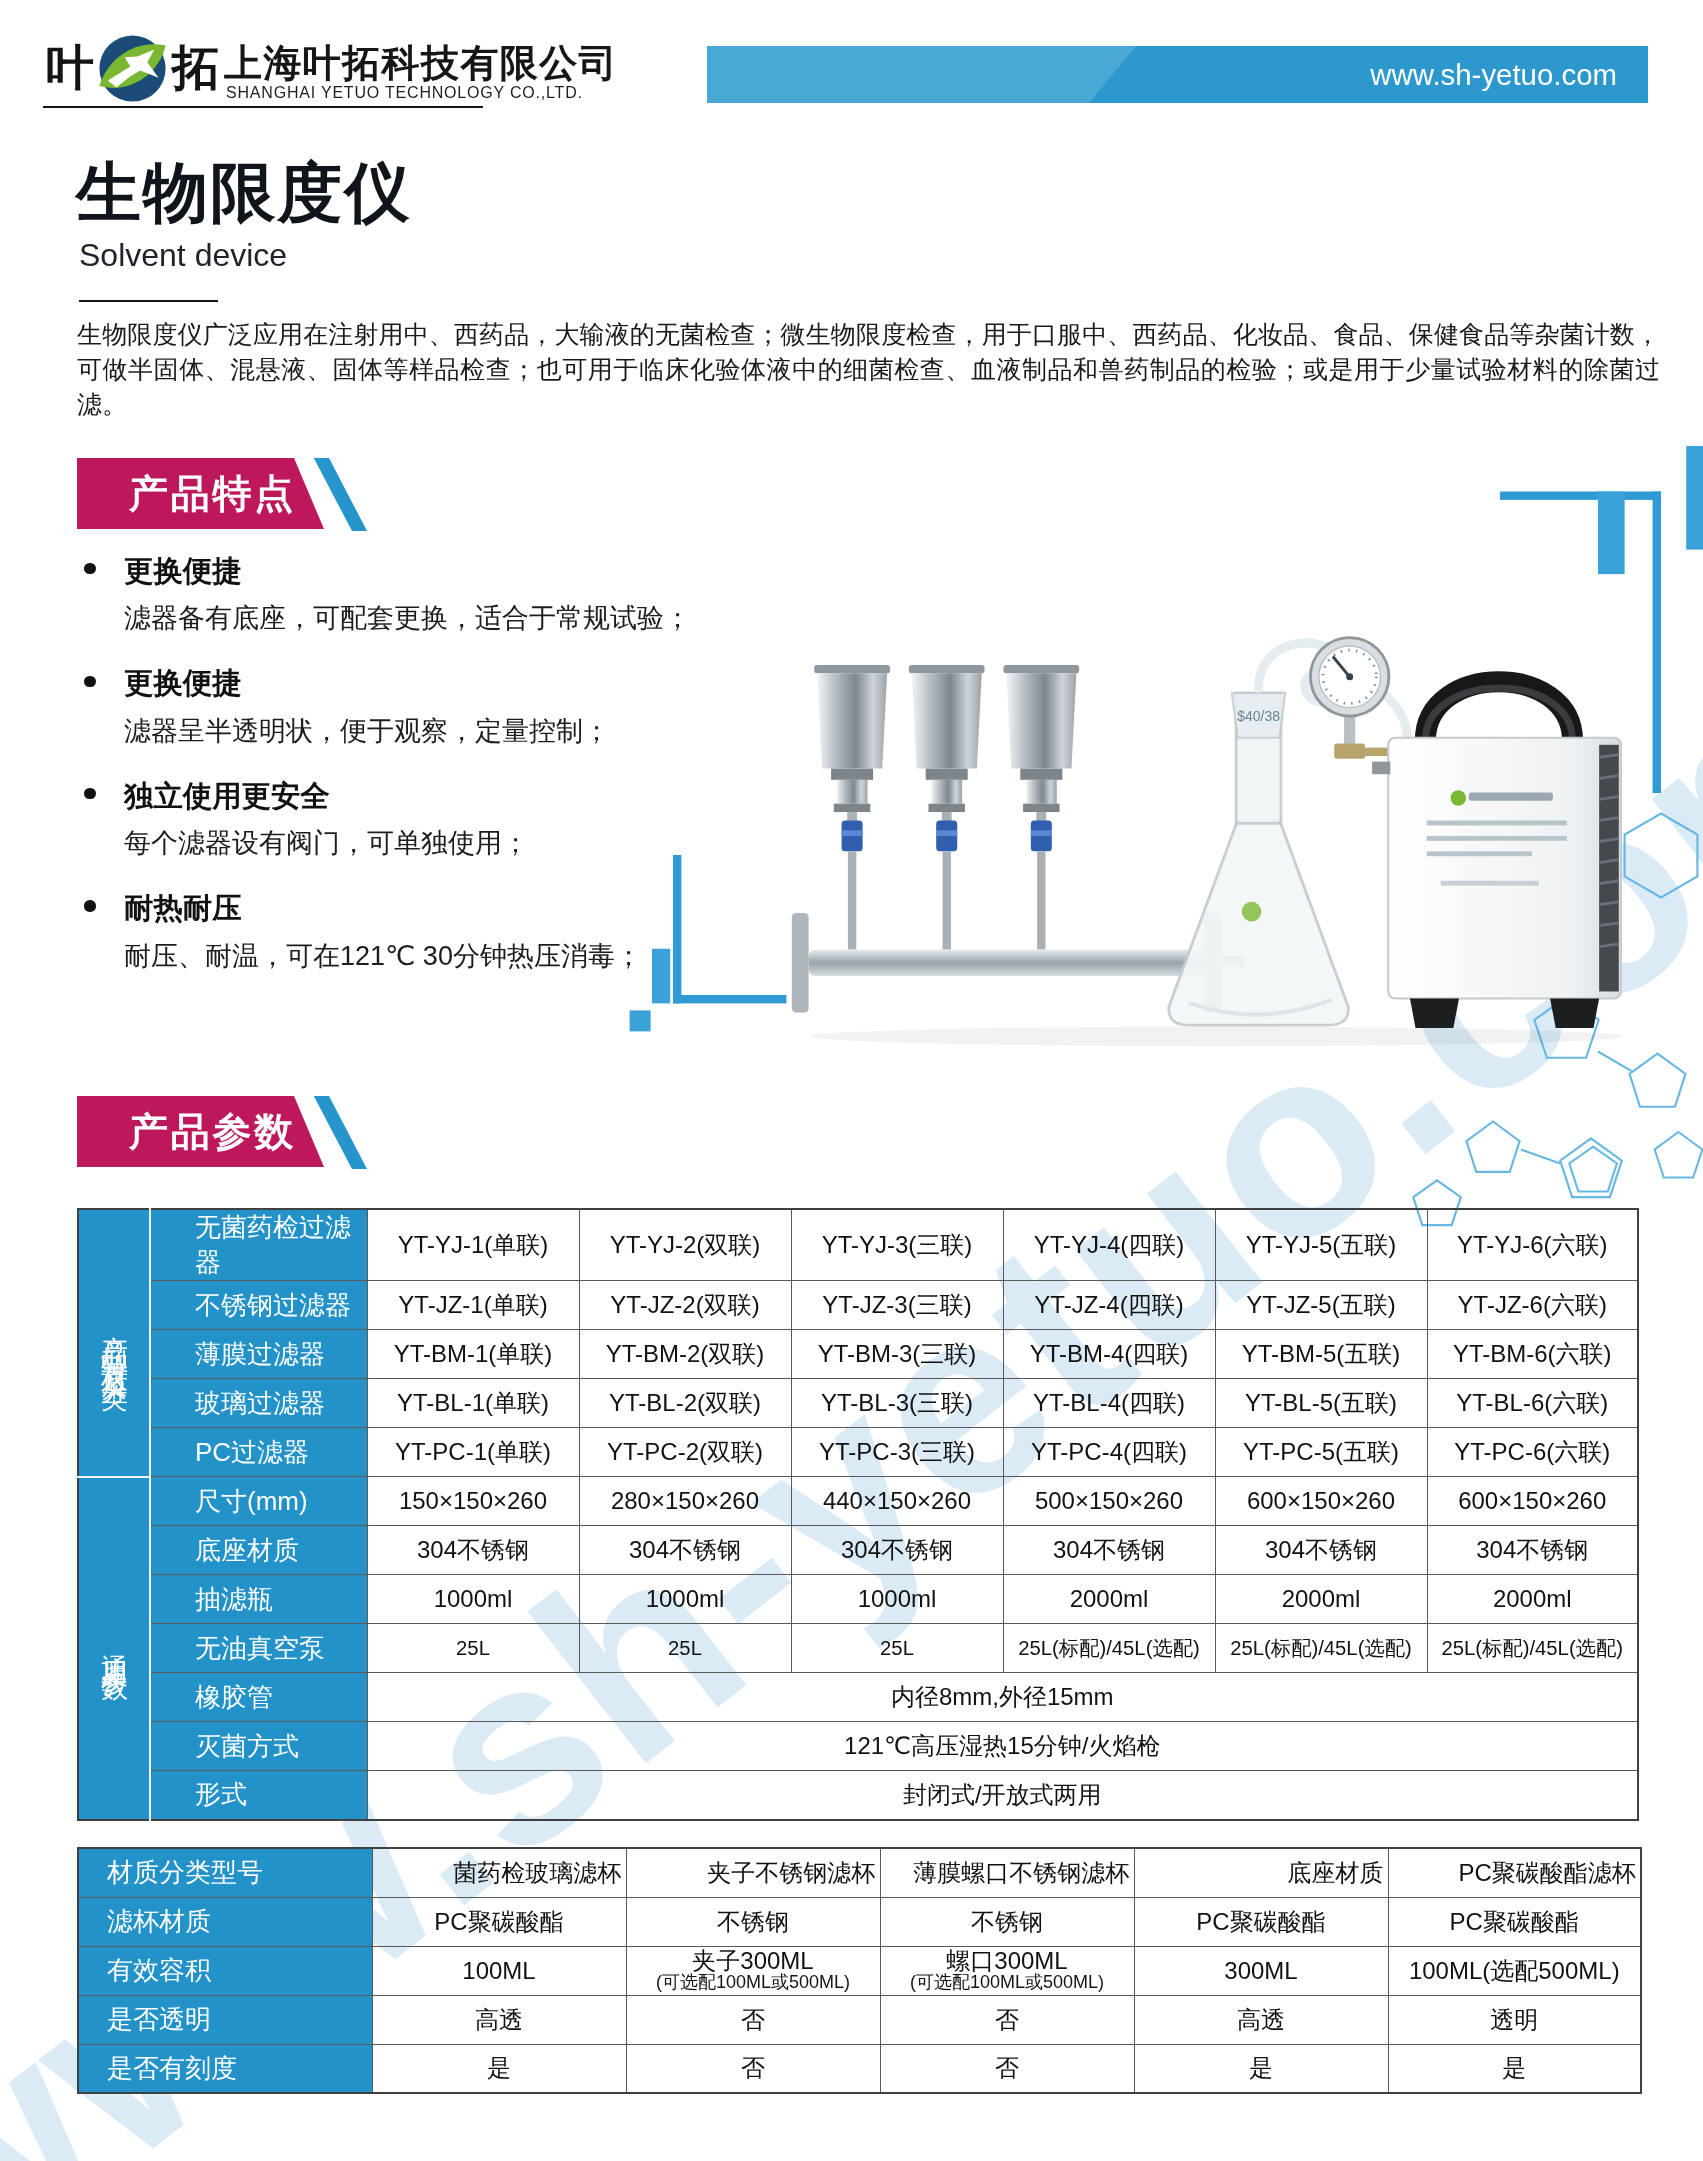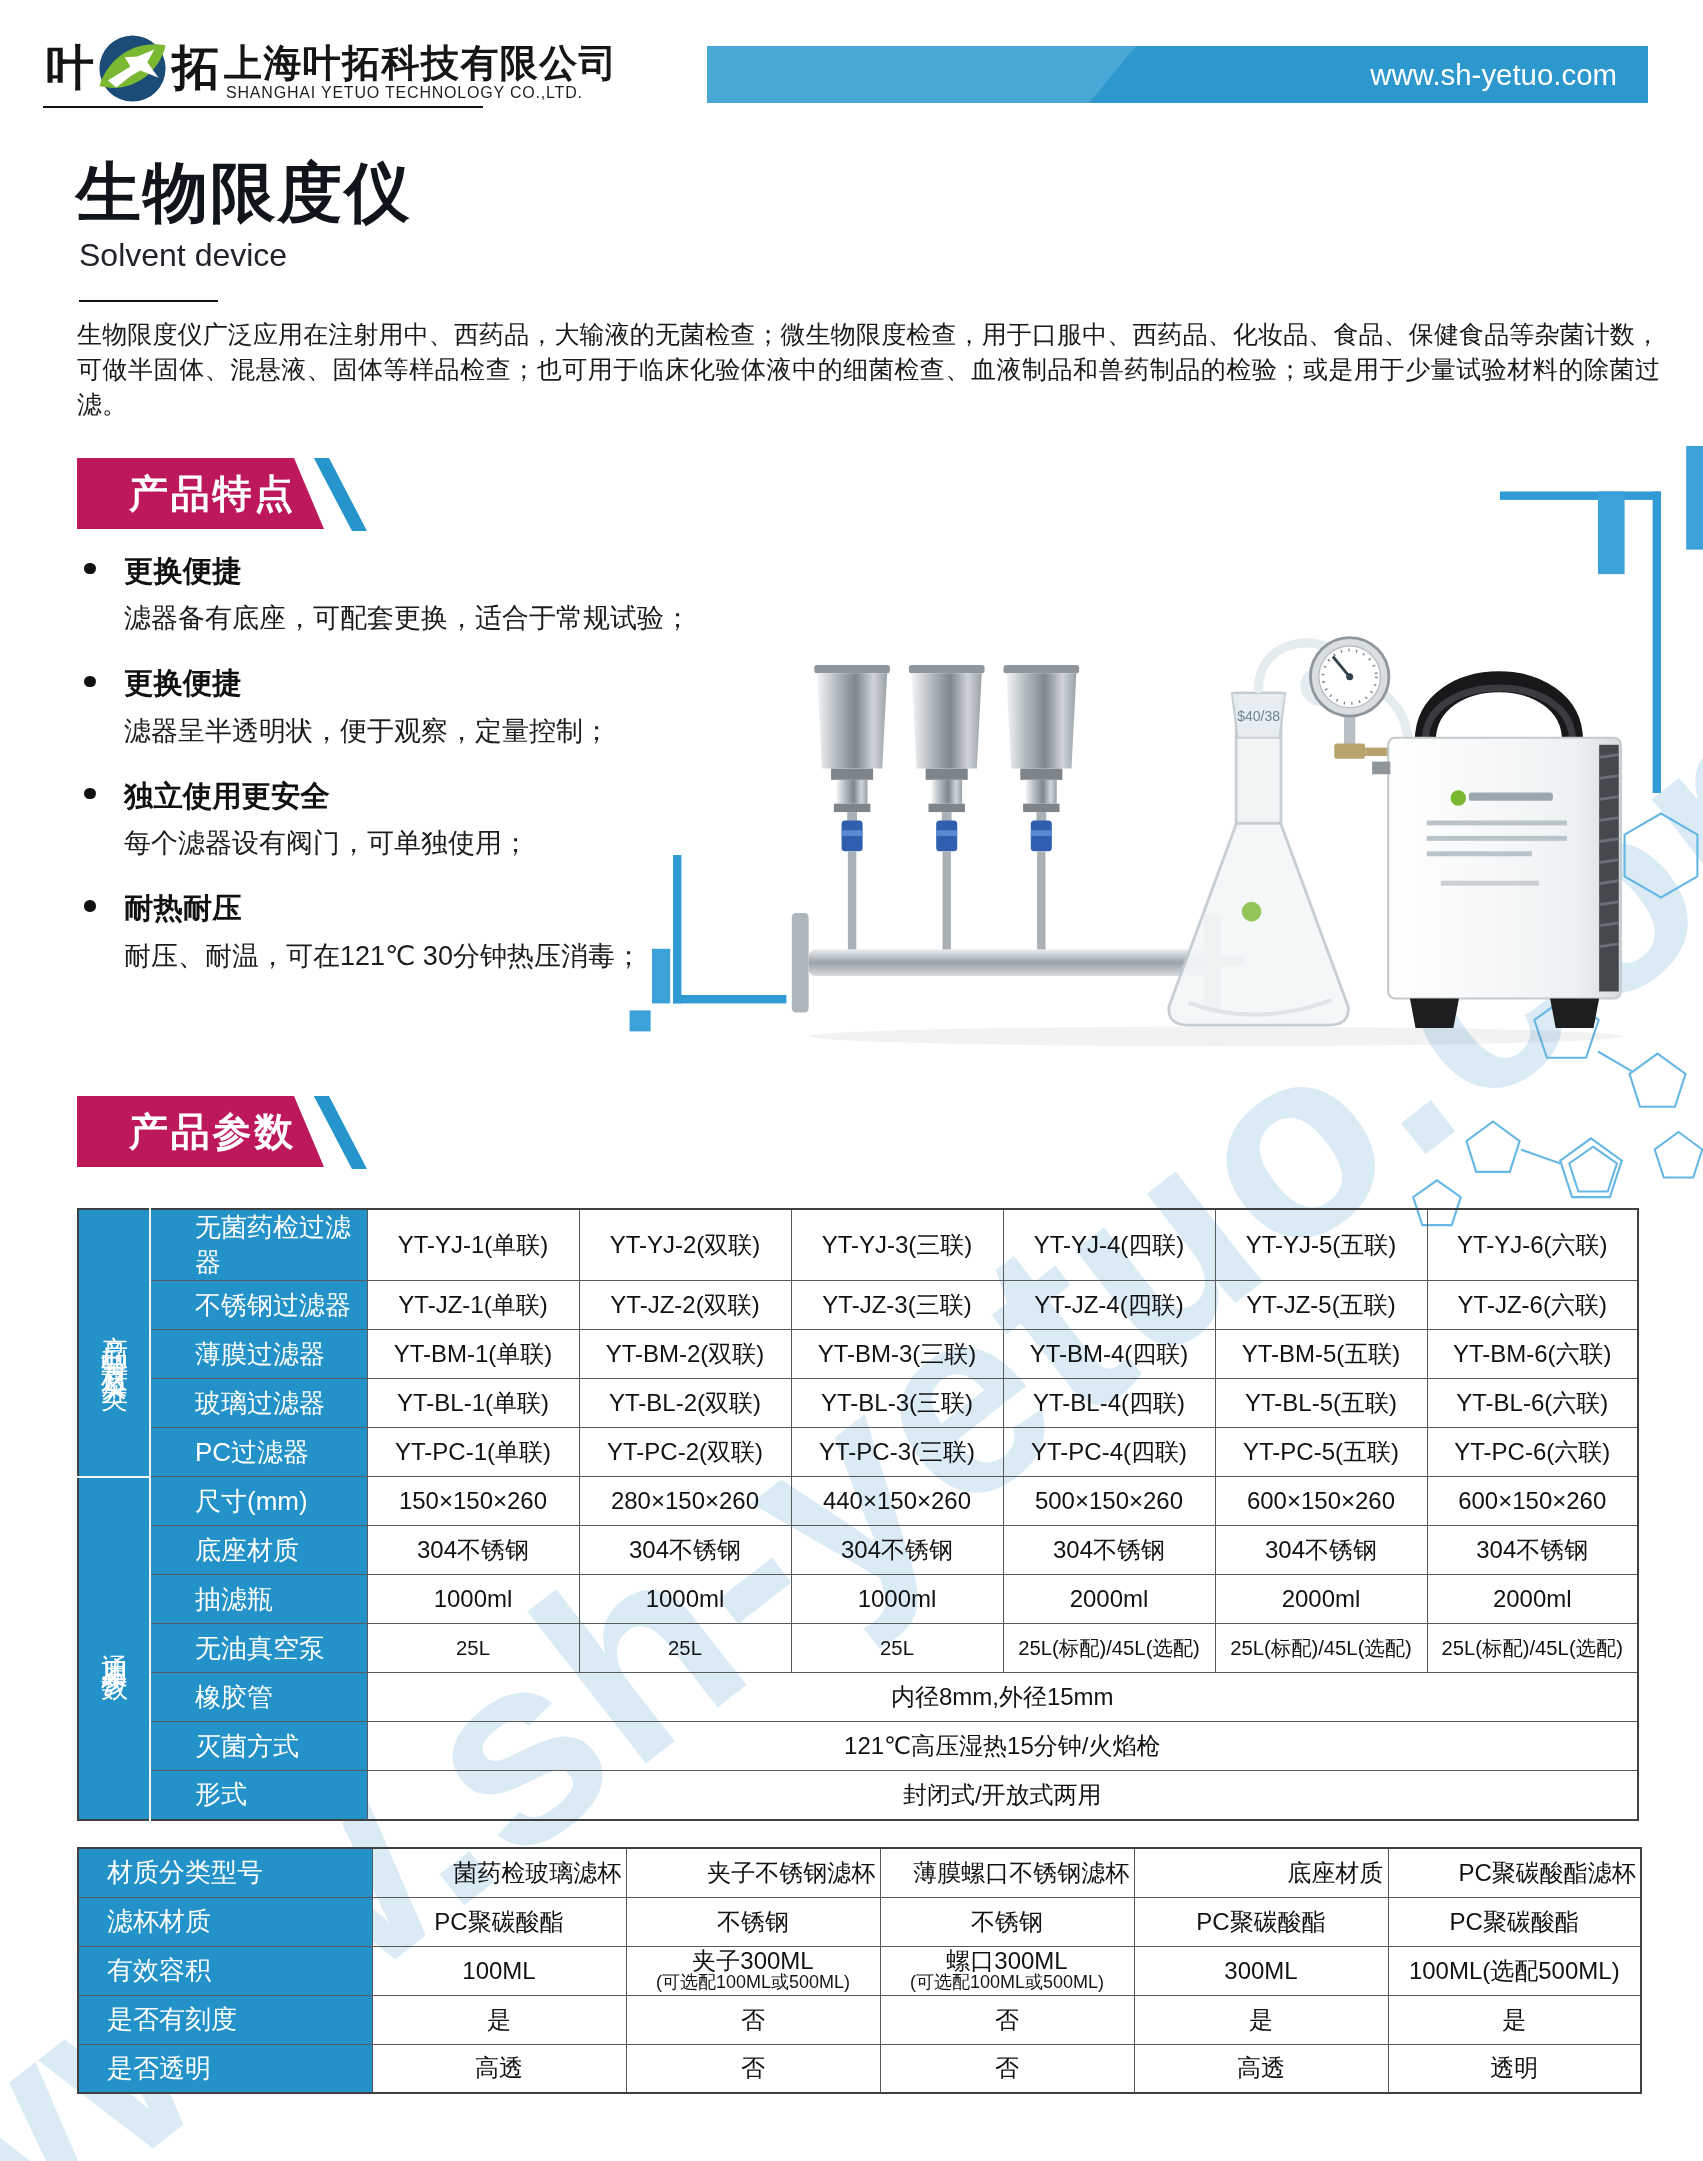--- a/index.html
+++ b/index.html
@@ -414,31 +414,31 @@
       <td class="val">
         <div class="main-line">300ML</div>
         <div class="sub"></div>
       </td>
       <td class="val">
         <div class="main-line">100ML(选配500ML)</div>
         <div class="sub"></div>
       </td>
     </tr>
     <tr>
+      <td class="lbl2">是否透明</td>
+      <td class="val">高透</td>
+      <td class="val">否</td>
+      <td class="val">否</td>
+      <td class="val">高透</td>
+      <td class="val">透明</td>
+    </tr>
+    <tr>
       <td class="lbl2">是否有刻度</td>
       <td class="val">是</td>
       <td class="val">否</td>
       <td class="val">否</td>
       <td class="val">是</td>
       <td class="val">是</td>
     </tr>
-    <tr>
-      <td class="lbl2">是否透明</td>
-      <td class="val">高透</td>
-      <td class="val">否</td>
-      <td class="val">否</td>
-      <td class="val">高透</td>
-      <td class="val">透明</td>
-    </tr>
   </tbody>
 </table>
 </div>
 
 
 </body></html>

